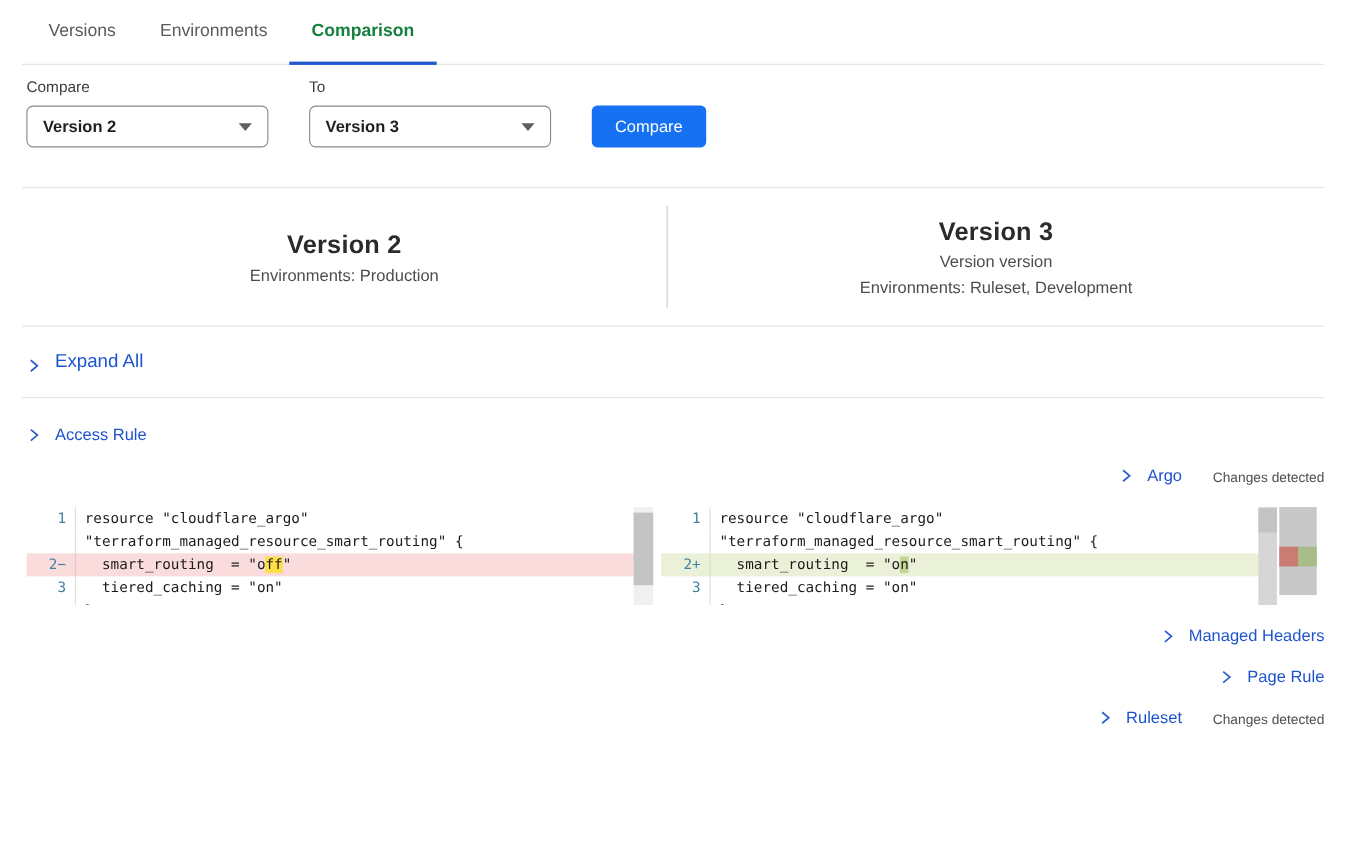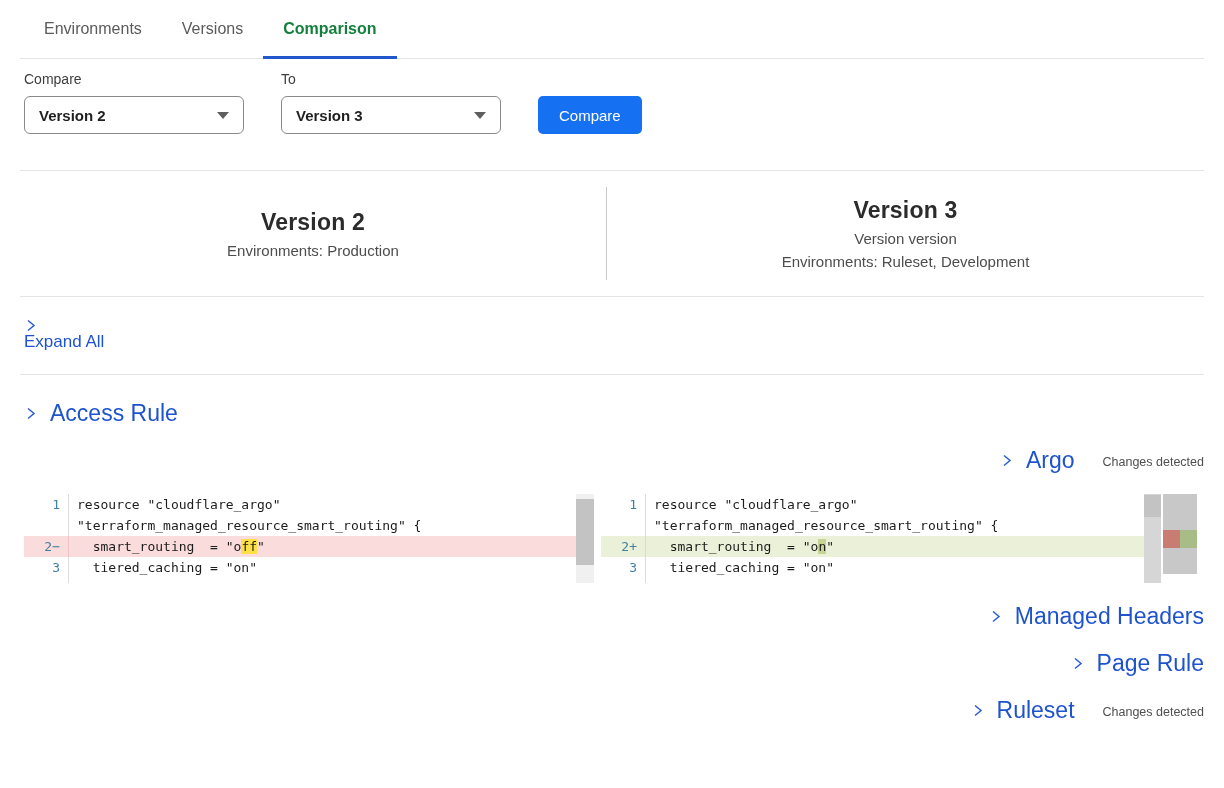--- a/index.html
+++ b/index.html
@@ -32,25 +32,25 @@
   
   .ver-headers { display:flex; align-items:center; min-height:126px; border-bottom:1px solid #e4e4e4; }
   .ver-col { text-align:center; }
   .ver-col.left { flex:0 0 586px; }
   .ver-col.right { flex:1; }
   .ver-sep { width:1px; height:93px; background:#c9c9c9; }
   .ver-title { font-size:23px; font-weight:600; color:#2b2b2b; letter-spacing:.2px; }
   .ver-line { font-size:15px; color:#4d4d4d; margin-top:6px; }
 
   
-  .expand-row { display:flex; align-items:flex-start; padding:22px 4px; border-bottom:1px solid #e4e4e4; cursor:pointer;flex-direction:column; }
+  .expand-row { display:flex; align-items:flex-end; padding:22px 4px; border-bottom:1px solid #e4e4e4; cursor:pointer; }
   .chev { width:13px; height:13px; flex:0 0 13px; margin-right:13px; }
   .expand-label { font-size:17px; color:#1e53ce; }
   .section-row { display:flex; align-items:center; padding-left:4px; cursor:pointer; }
-  .section-label { font-size:23px; color:#1e53ce; }
+  .section-label { font-size:15px; color:#1e53ce; }
   .section-badge { font-size:12.5px; color:#4f4f4f; margin-left:28px; padding-top:3px; }
   .mt24 { margin-top:25px; } .mt19 { margin-top:20px;justify-content:flex-end; }
 
   
   .diff-wrap { display:flex; margin-top:20px; height:89px; padding-left:4px; }
   .pane { position:relative; overflow:hidden; height:89px; background:#fff; }
   .pane.left { flex:0 0 570px; }
   .pane.right { flex:0 0 560px; margin-left:7px; }
   .code-line { display:flex; height:21px; line-height:21px; font-family:"DejaVu Sans Mono","Liberation Mono",monospace;
     font-size:13px; white-space:pre; }
@@ -71,22 +71,22 @@
   .ruler-mark { position:absolute; top:36px; height:18px; width:17px; }
   .ruler-mark.red { left:0; background:#c97d72; }
   .ruler-mark.green { left:17px; background:#a8bc88; }
 </style>
 </head>
 <body>
 
 <div class="page">
 
   <div class="tabs">
+    <div class="tab">Versions</div>
     <div class="tab">Environments</div>
-    <div class="tab">Versions</div>
     <div class="tab active">Comparison</div>
   </div>
 
   <div class="form-row">
     <div class="field">
       <div class="field-label">Compare</div>
       <div class="select">
         <span class="select-value">Version 2</span>
         <span class="caret"></span>
       </div>

